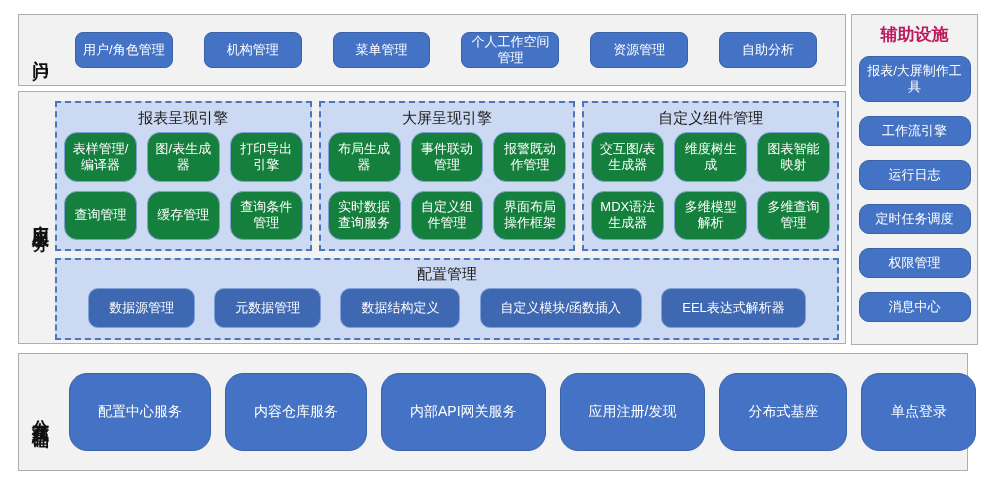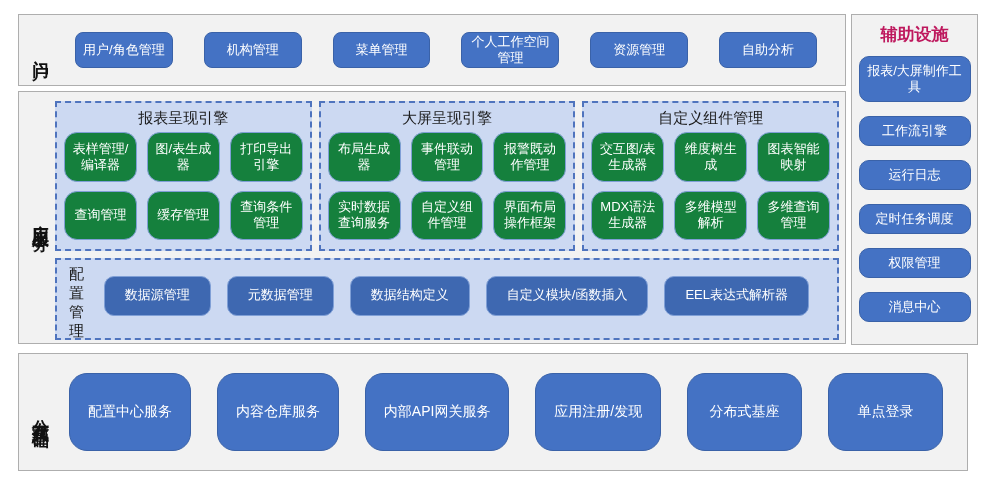--- a/index.html
+++ b/index.html
@@ -94,21 +94,21 @@
     font-size: 13px;
   }
 
   .config-box {
     margin-top: 7px;
     background: #ccd9f2;
     border: 2px dashed #4f74be;
     padding: 3px 10px 10px;
     height: 82px;
     display: flex;
-    flex-direction: row;
+    flex-direction: column;
   }
   .config-buttons {
     flex: 1;
     display: flex;
     align-items: center;
     justify-content: space-evenly;
     gap: 16px;
     padding: 0 18px;
   }
   .config-buttons .btn {
@@ -145,21 +145,21 @@
     display: flex;
     align-items: center;
     justify-content: space-between;
     padding: 0 24px 0 18px;
     gap: 14px;
   }
   .foundation-buttons .btn {
     height: 78px;
     border-radius: 18px;
     font-size: 14px;
-    padding: 0 18px;
+    padding: 0 28px;
     min-width: 115px;
     white-space: nowrap;
   }
   .foundation-buttons .btn:nth-child(3) { min-width: 140px; }
 </style>
 </head>
 <body>
 
 <div class="canvas">
 

